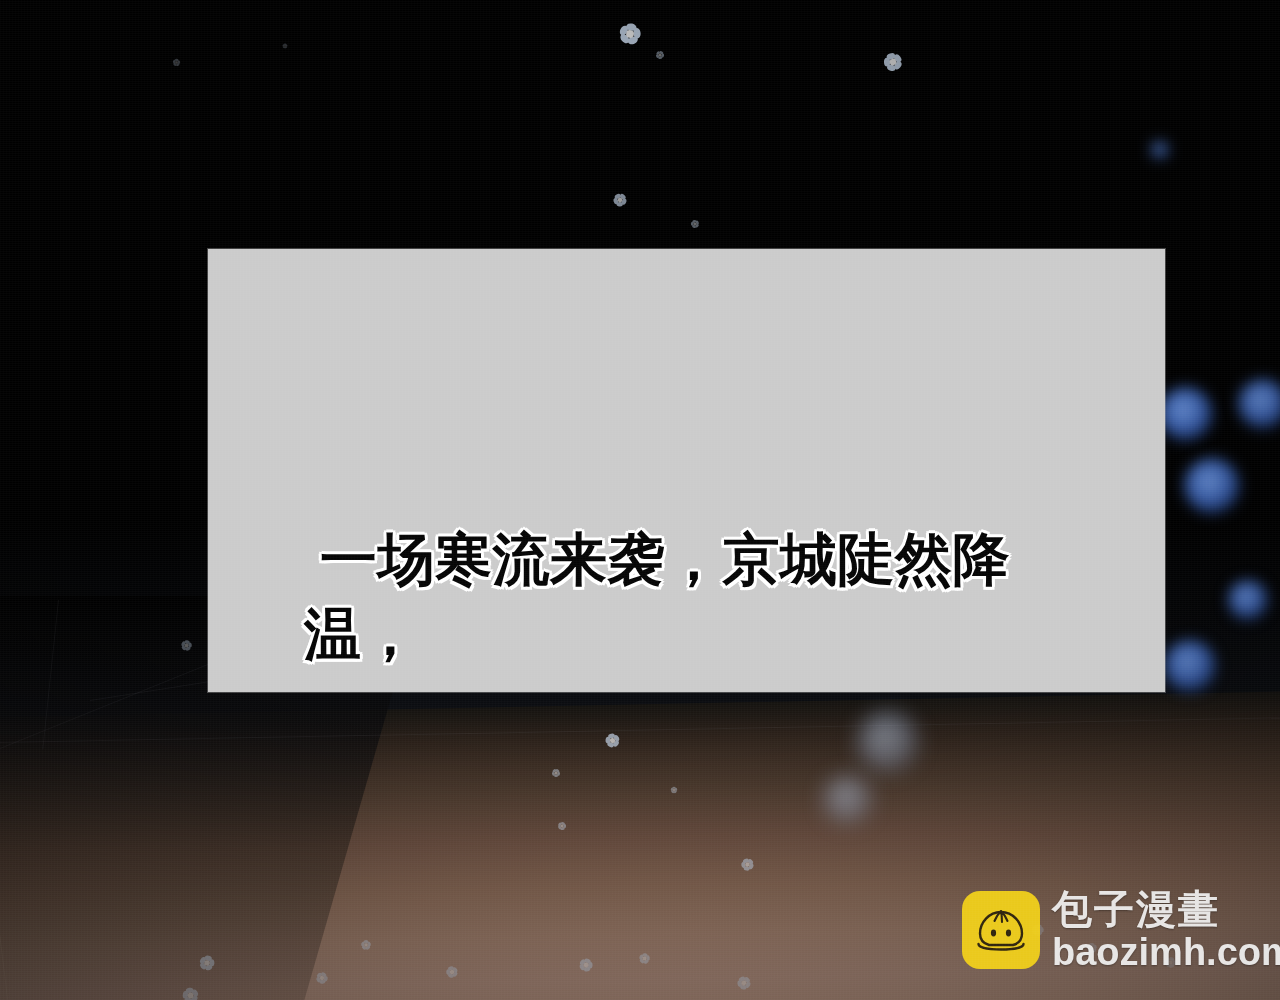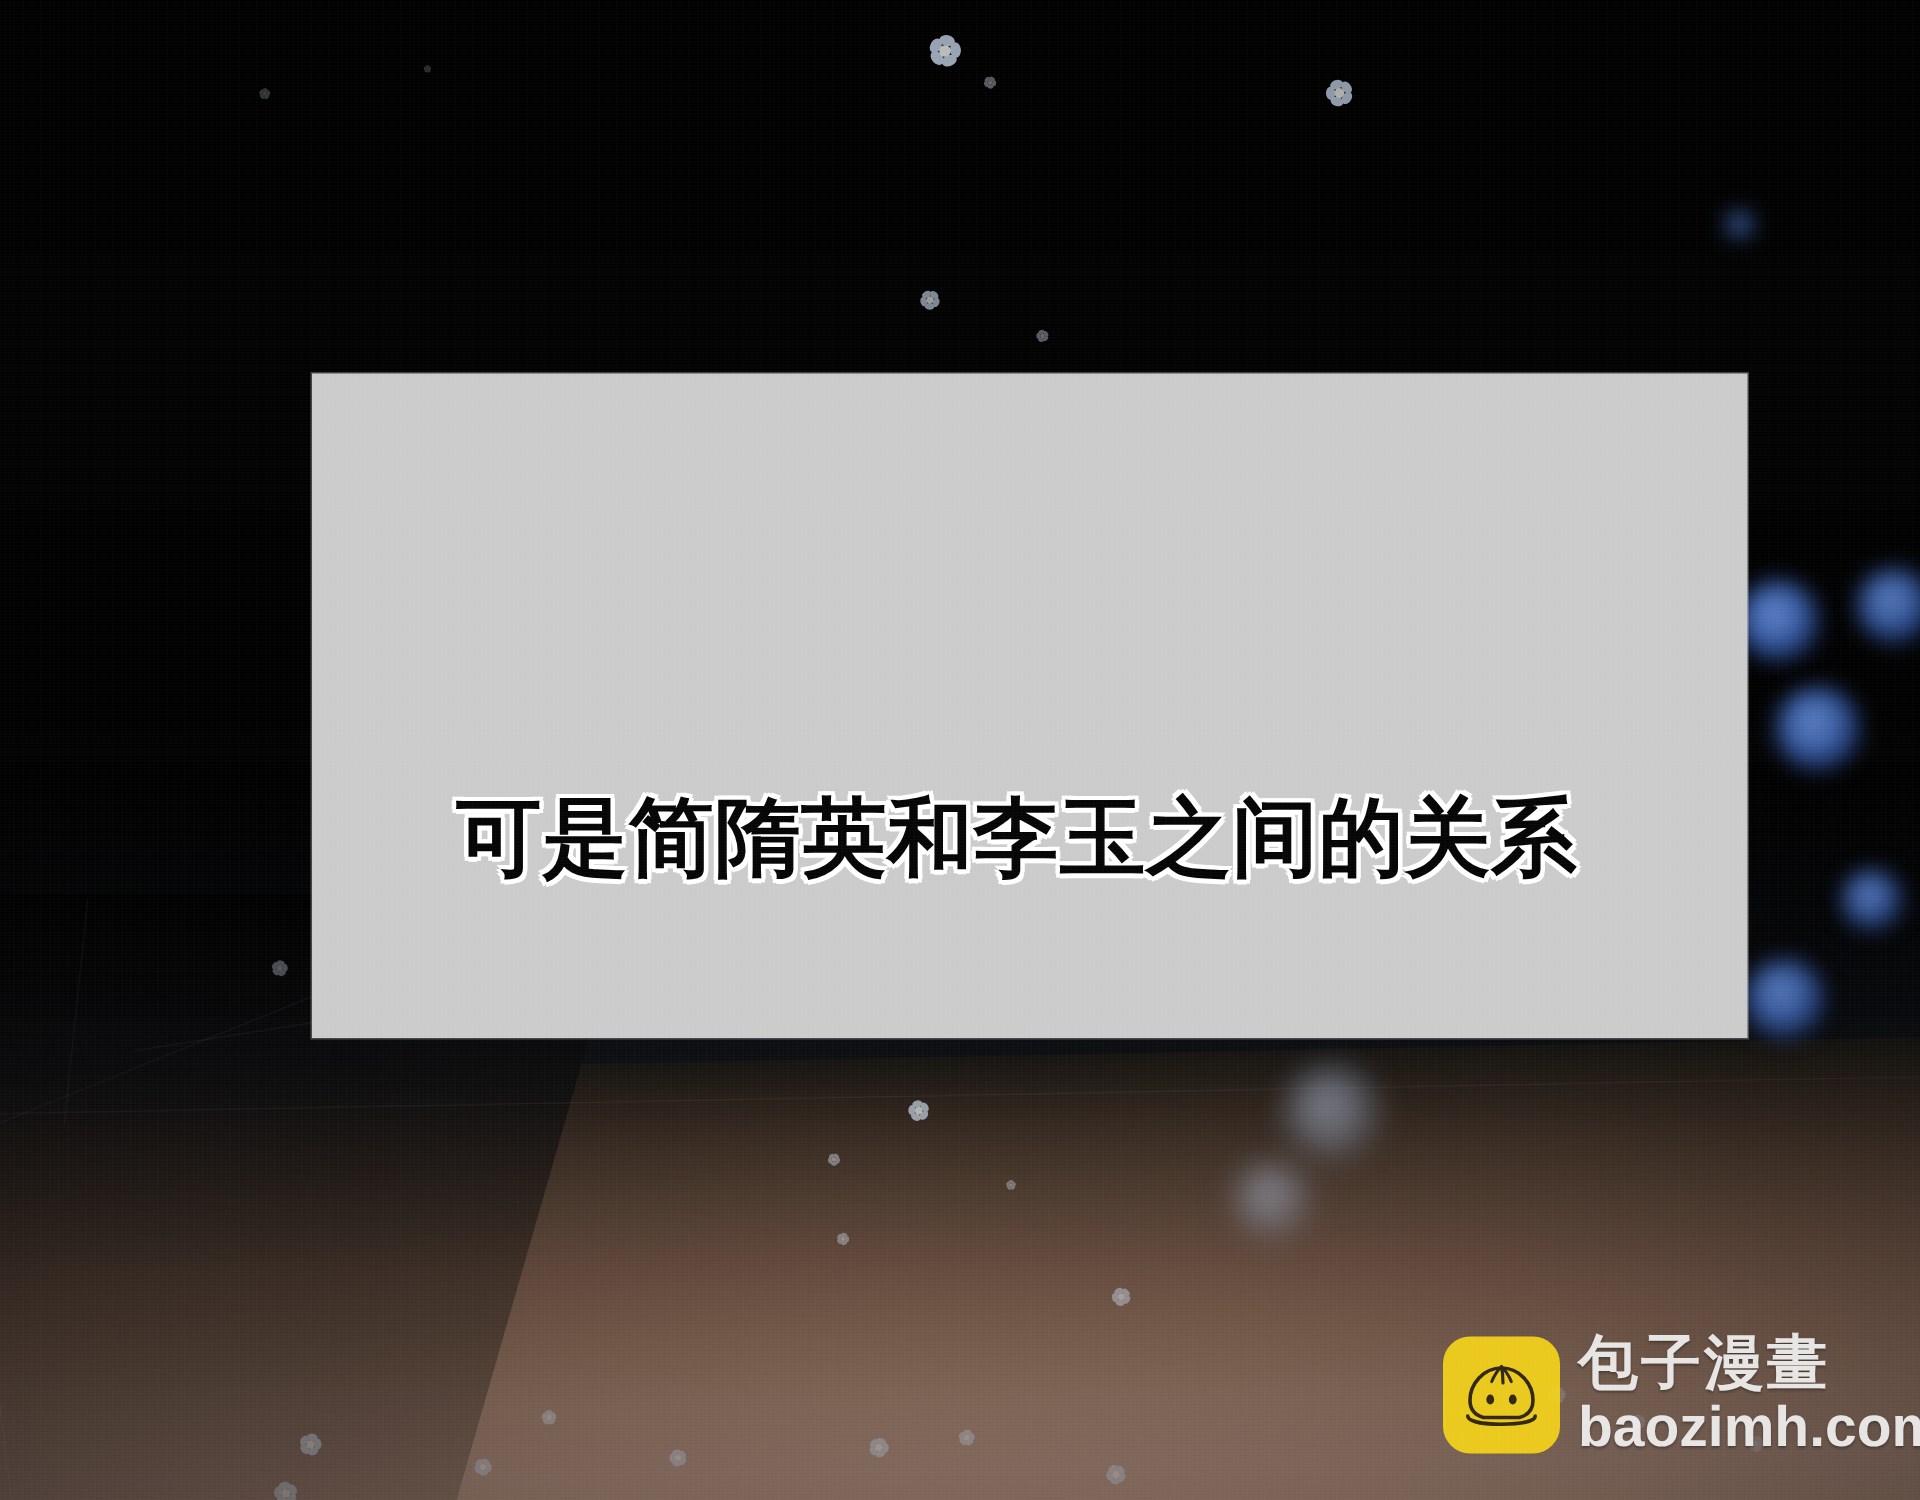--- a/index.html
+++ b/index.html
@@ -507,21 +507,21 @@
           <ellipse cx="24.3" cy="41.7" rx="20" ry="14" fill="#cfe0f5" transform="rotate(288.0 24.3 41.7)"></ellipse>
           <circle cx="50" cy="50" r="15" fill="#ffffff"></circle>
         </svg>
       </div>
     </div>
 
   <div class="layer" id="vignette"></div>
 
   <div id="text-panel">
     <div id="caption">
-      <span class="cap-line">可是简隋英和李玉之间的关系</span>
+      <span class="cap-line indent">一场寒流来袭，京城陡然降温，</span>
       
     </div>
   </div>
 
   <div id="watermark">
     <div id="wm-logo">
       <svg width="60" height="60" viewBox="0 0 60 60" aria-hidden="true">
         <path d="M30 11 C30 11 26 15 23.5 21 M30 11 C30 11 31 16 31 22 M30 11 C30 11 34 15 36.5 21" fill="none" stroke="#2b2109" stroke-width="2.1" stroke-linecap="round"></path>
         <path d="M30 12 C18 12 9 22.5 9 33.5 C9 39.5 12.5 43.5 18 45 L42 45 C47.5 43.5 51 39.5 51 33.5 C51 22.5 42 12 30 12 Z" fill="none" stroke="#2b2109" stroke-width="2.4" stroke-linejoin="round"></path>
         <path d="M7.5 44 C7.5 47.5 17 49.5 30 49.5 C43 49.5 52.5 47.5 52.5 44" fill="none" stroke="#2b2109" stroke-width="2.4" stroke-linecap="round"></path>

